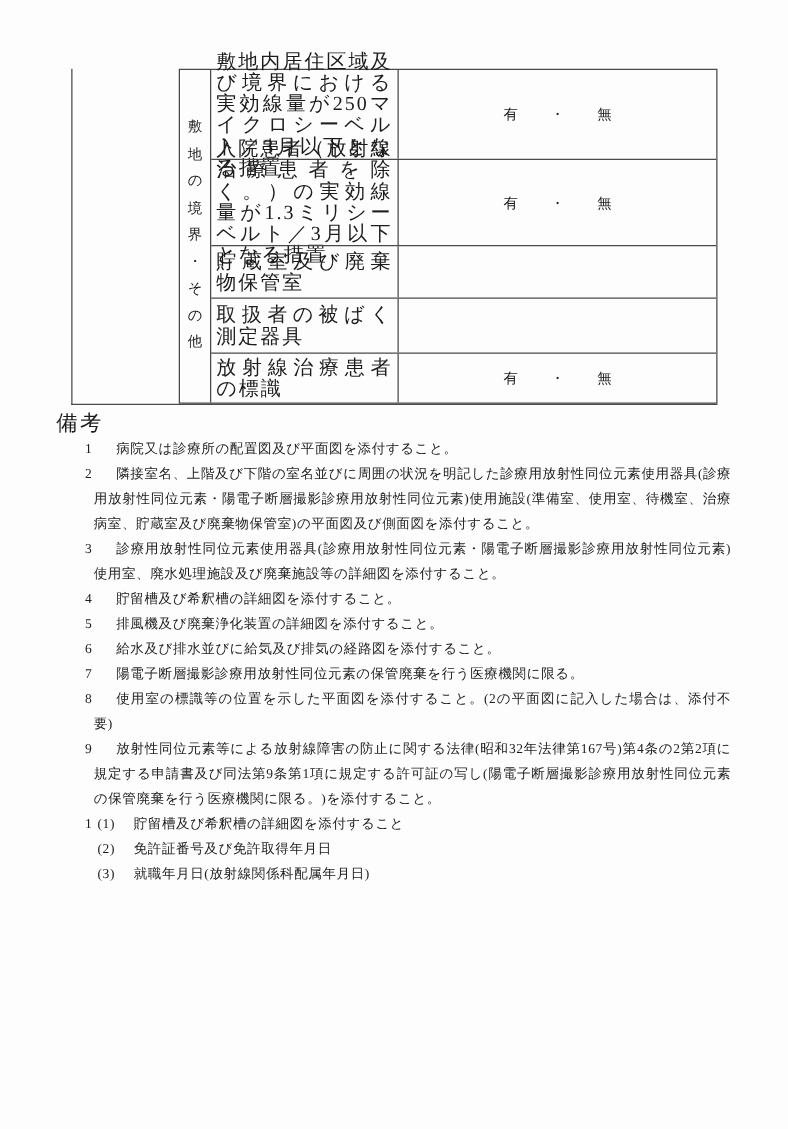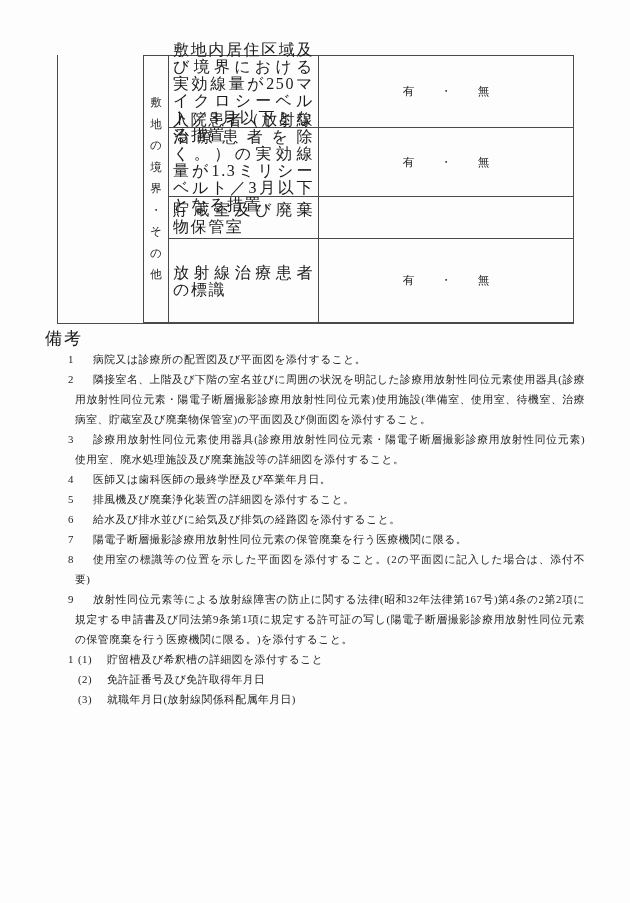--- a/index.html
+++ b/index.html
@@ -135,20 +135,26 @@
           </div>
         </div>
 
         <div class="trow r3">
           <div class="cell-desc">
             <div class="desc-text">貯蔵室及び廃棄物保管室</div>
           </div>
           <div class="cell-value"></div>
         </div>
 
+        <div class="trow r4">
+          <div class="cell-desc">
+            <div class="desc-text">取扱者の被ばく測定器具</div>
+          </div>
+          <div class="cell-value"></div>
+        </div>
 
         <div class="trow r5">
           <div class="cell-desc">
             <div class="desc-text">放射線治療患者の標識</div>
           </div>
           <div class="cell-value">
             <span>有</span>
             <span>・</span>
             <span>無</span>
           </div>
@@ -168,21 +174,21 @@
     <div class="note-item">
       <span class="note-num">2</span>
       <span>隣接室名、上階及び下階の室名並びに周囲の状況を明記した診療用放射性同位元素使用器具(診療用放射性同位元素・陽電子断層撮影診療用放射性同位元素)使用施設(準備室、使用室、待機室、治療病室、貯蔵室及び廃棄物保管室)の平面図及び側面図を添付すること。</span>
     </div>
     <div class="note-item">
       <span class="note-num">3</span>
       <span>診療用放射性同位元素使用器具(診療用放射性同位元素・陽電子断層撮影診療用放射性同位元素)使用室、廃水処理施設及び廃棄施設等の詳細図を添付すること。</span>
     </div>
     <div class="note-item">
       <span class="note-num">4</span>
-      <span>医師又は歯科医師の最終学歴及び卒業年月日。</span>
+      <span>貯留槽及び希釈槽の詳細図を添付すること。</span>
     </div>
     <div class="note-item">
       <span class="note-num">5</span>
       <span>排風機及び廃棄浄化装置の詳細図を添付すること。</span>
     </div>
     <div class="note-item">
       <span class="note-num">6</span>
       <span>給水及び排水並びに給気及び排気の経路図を添付すること。</span>
     </div>
     <div class="note-item">

